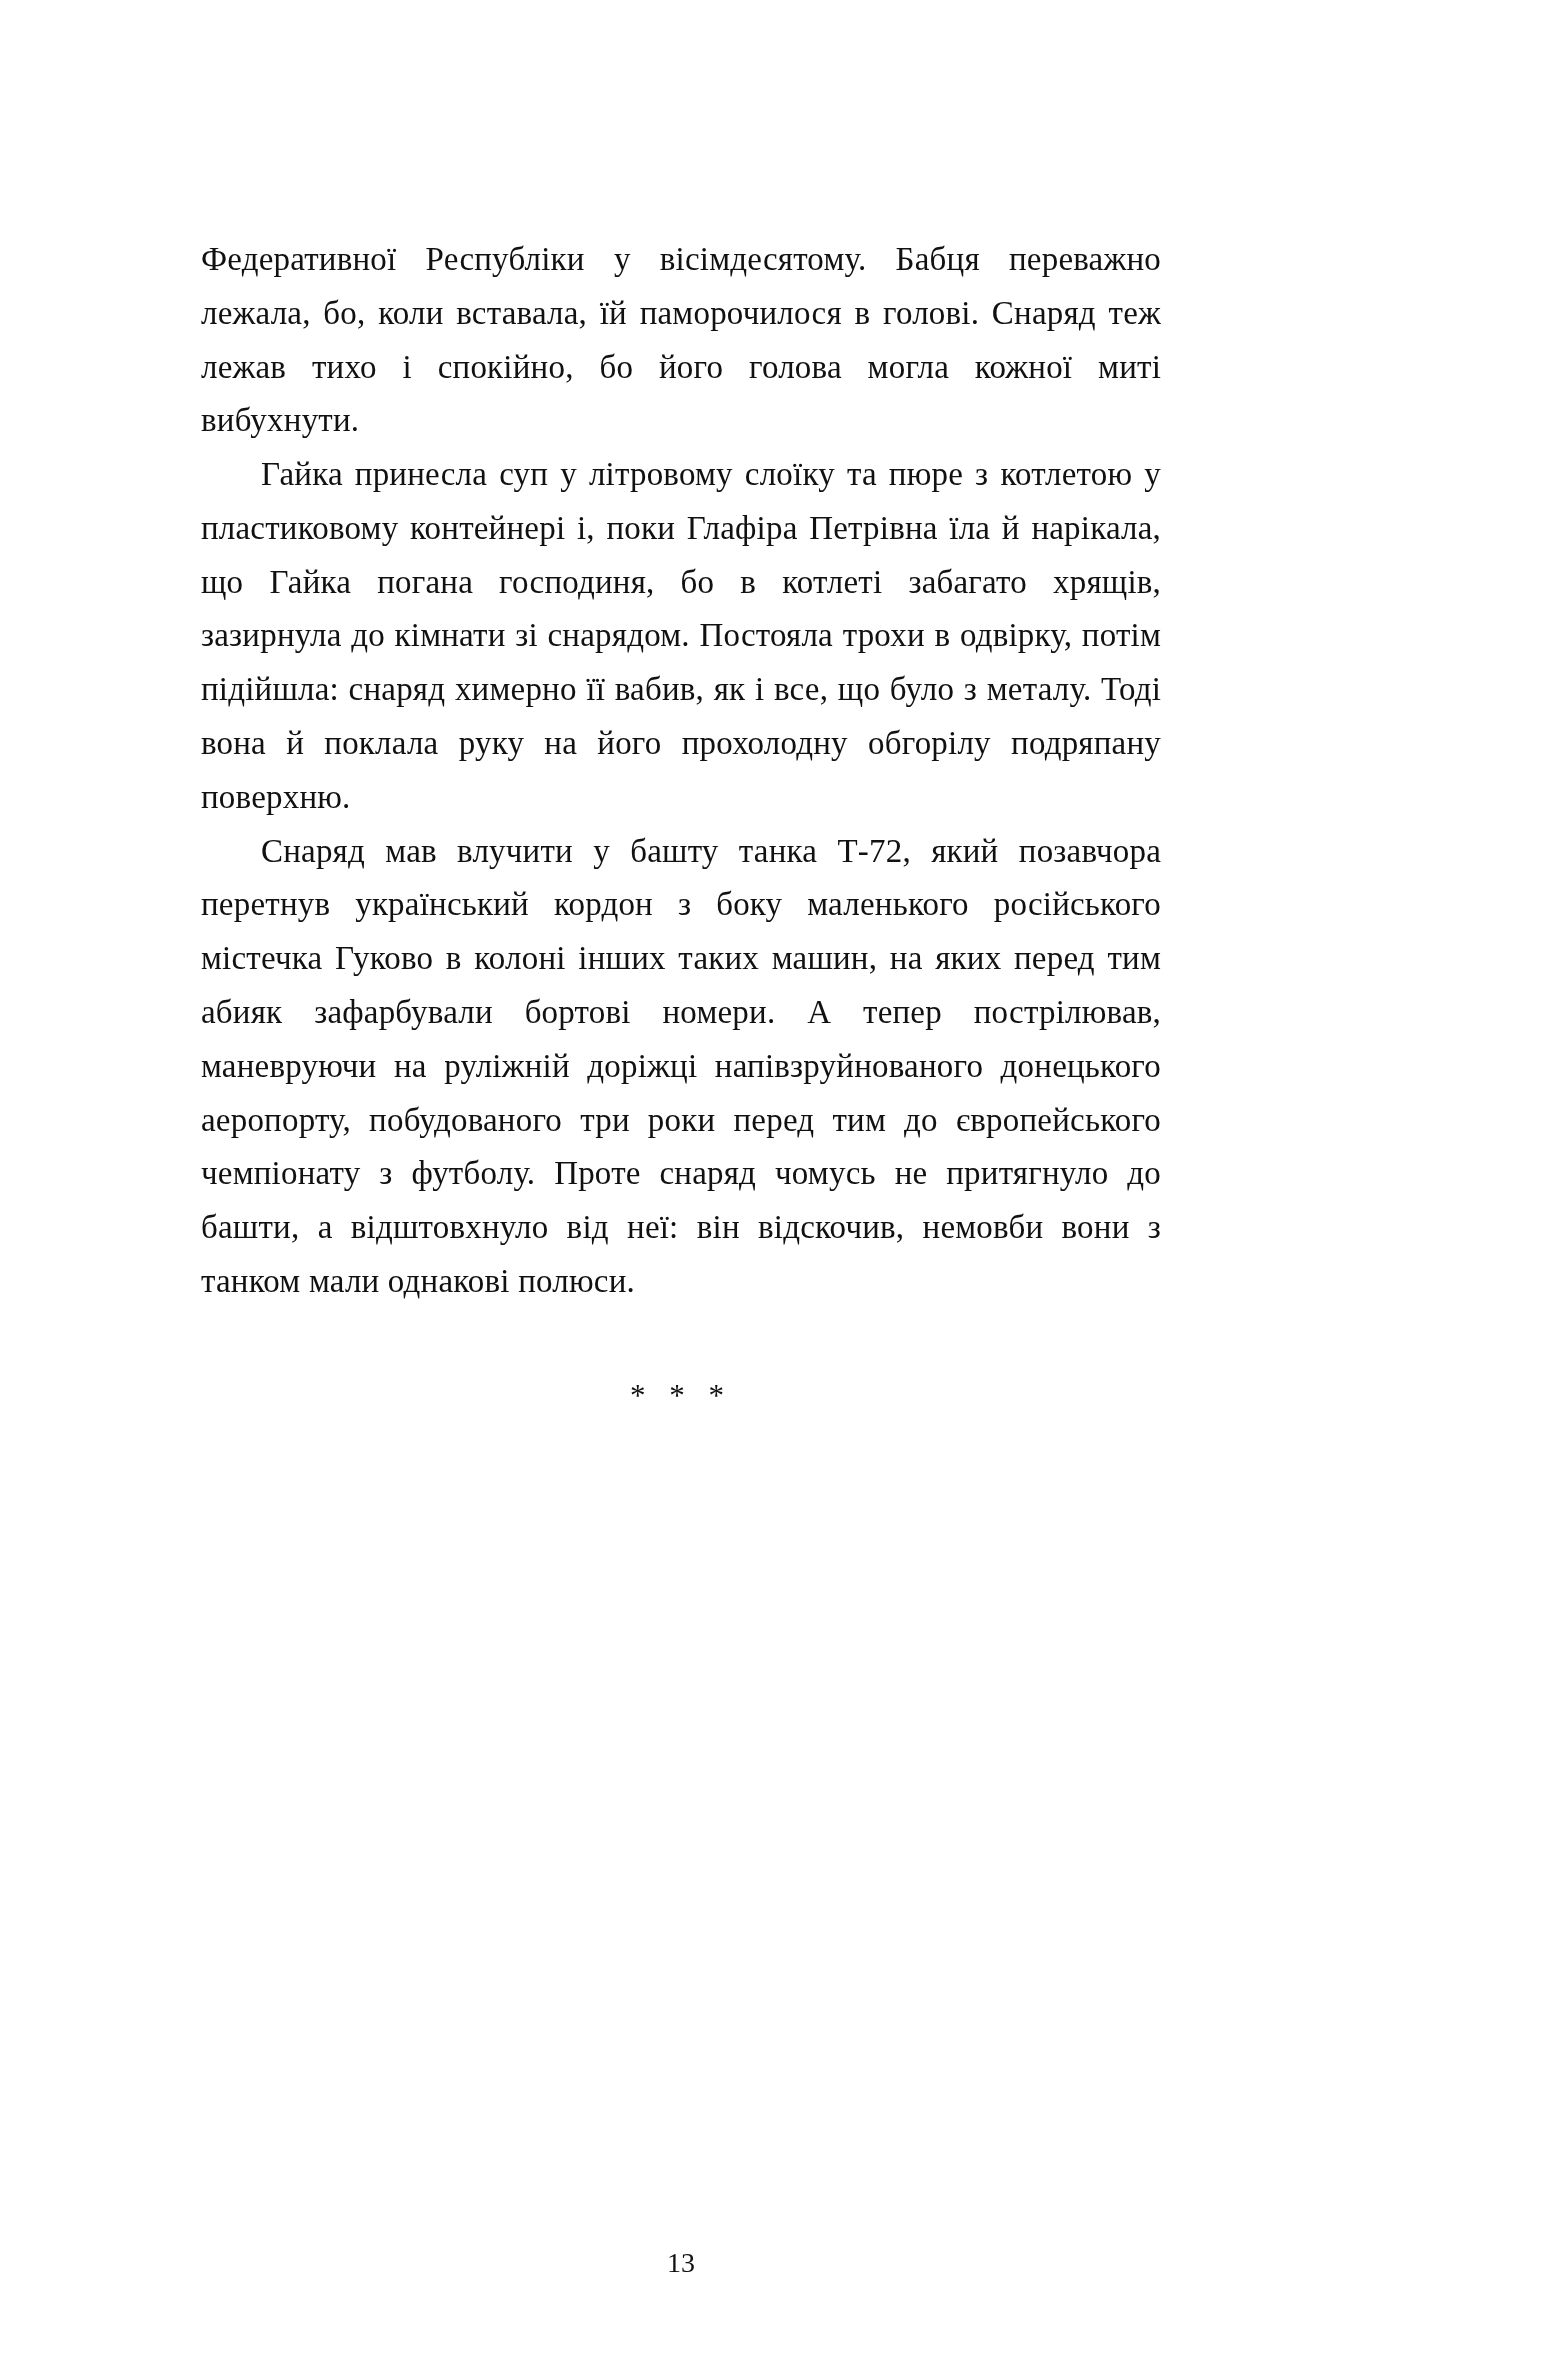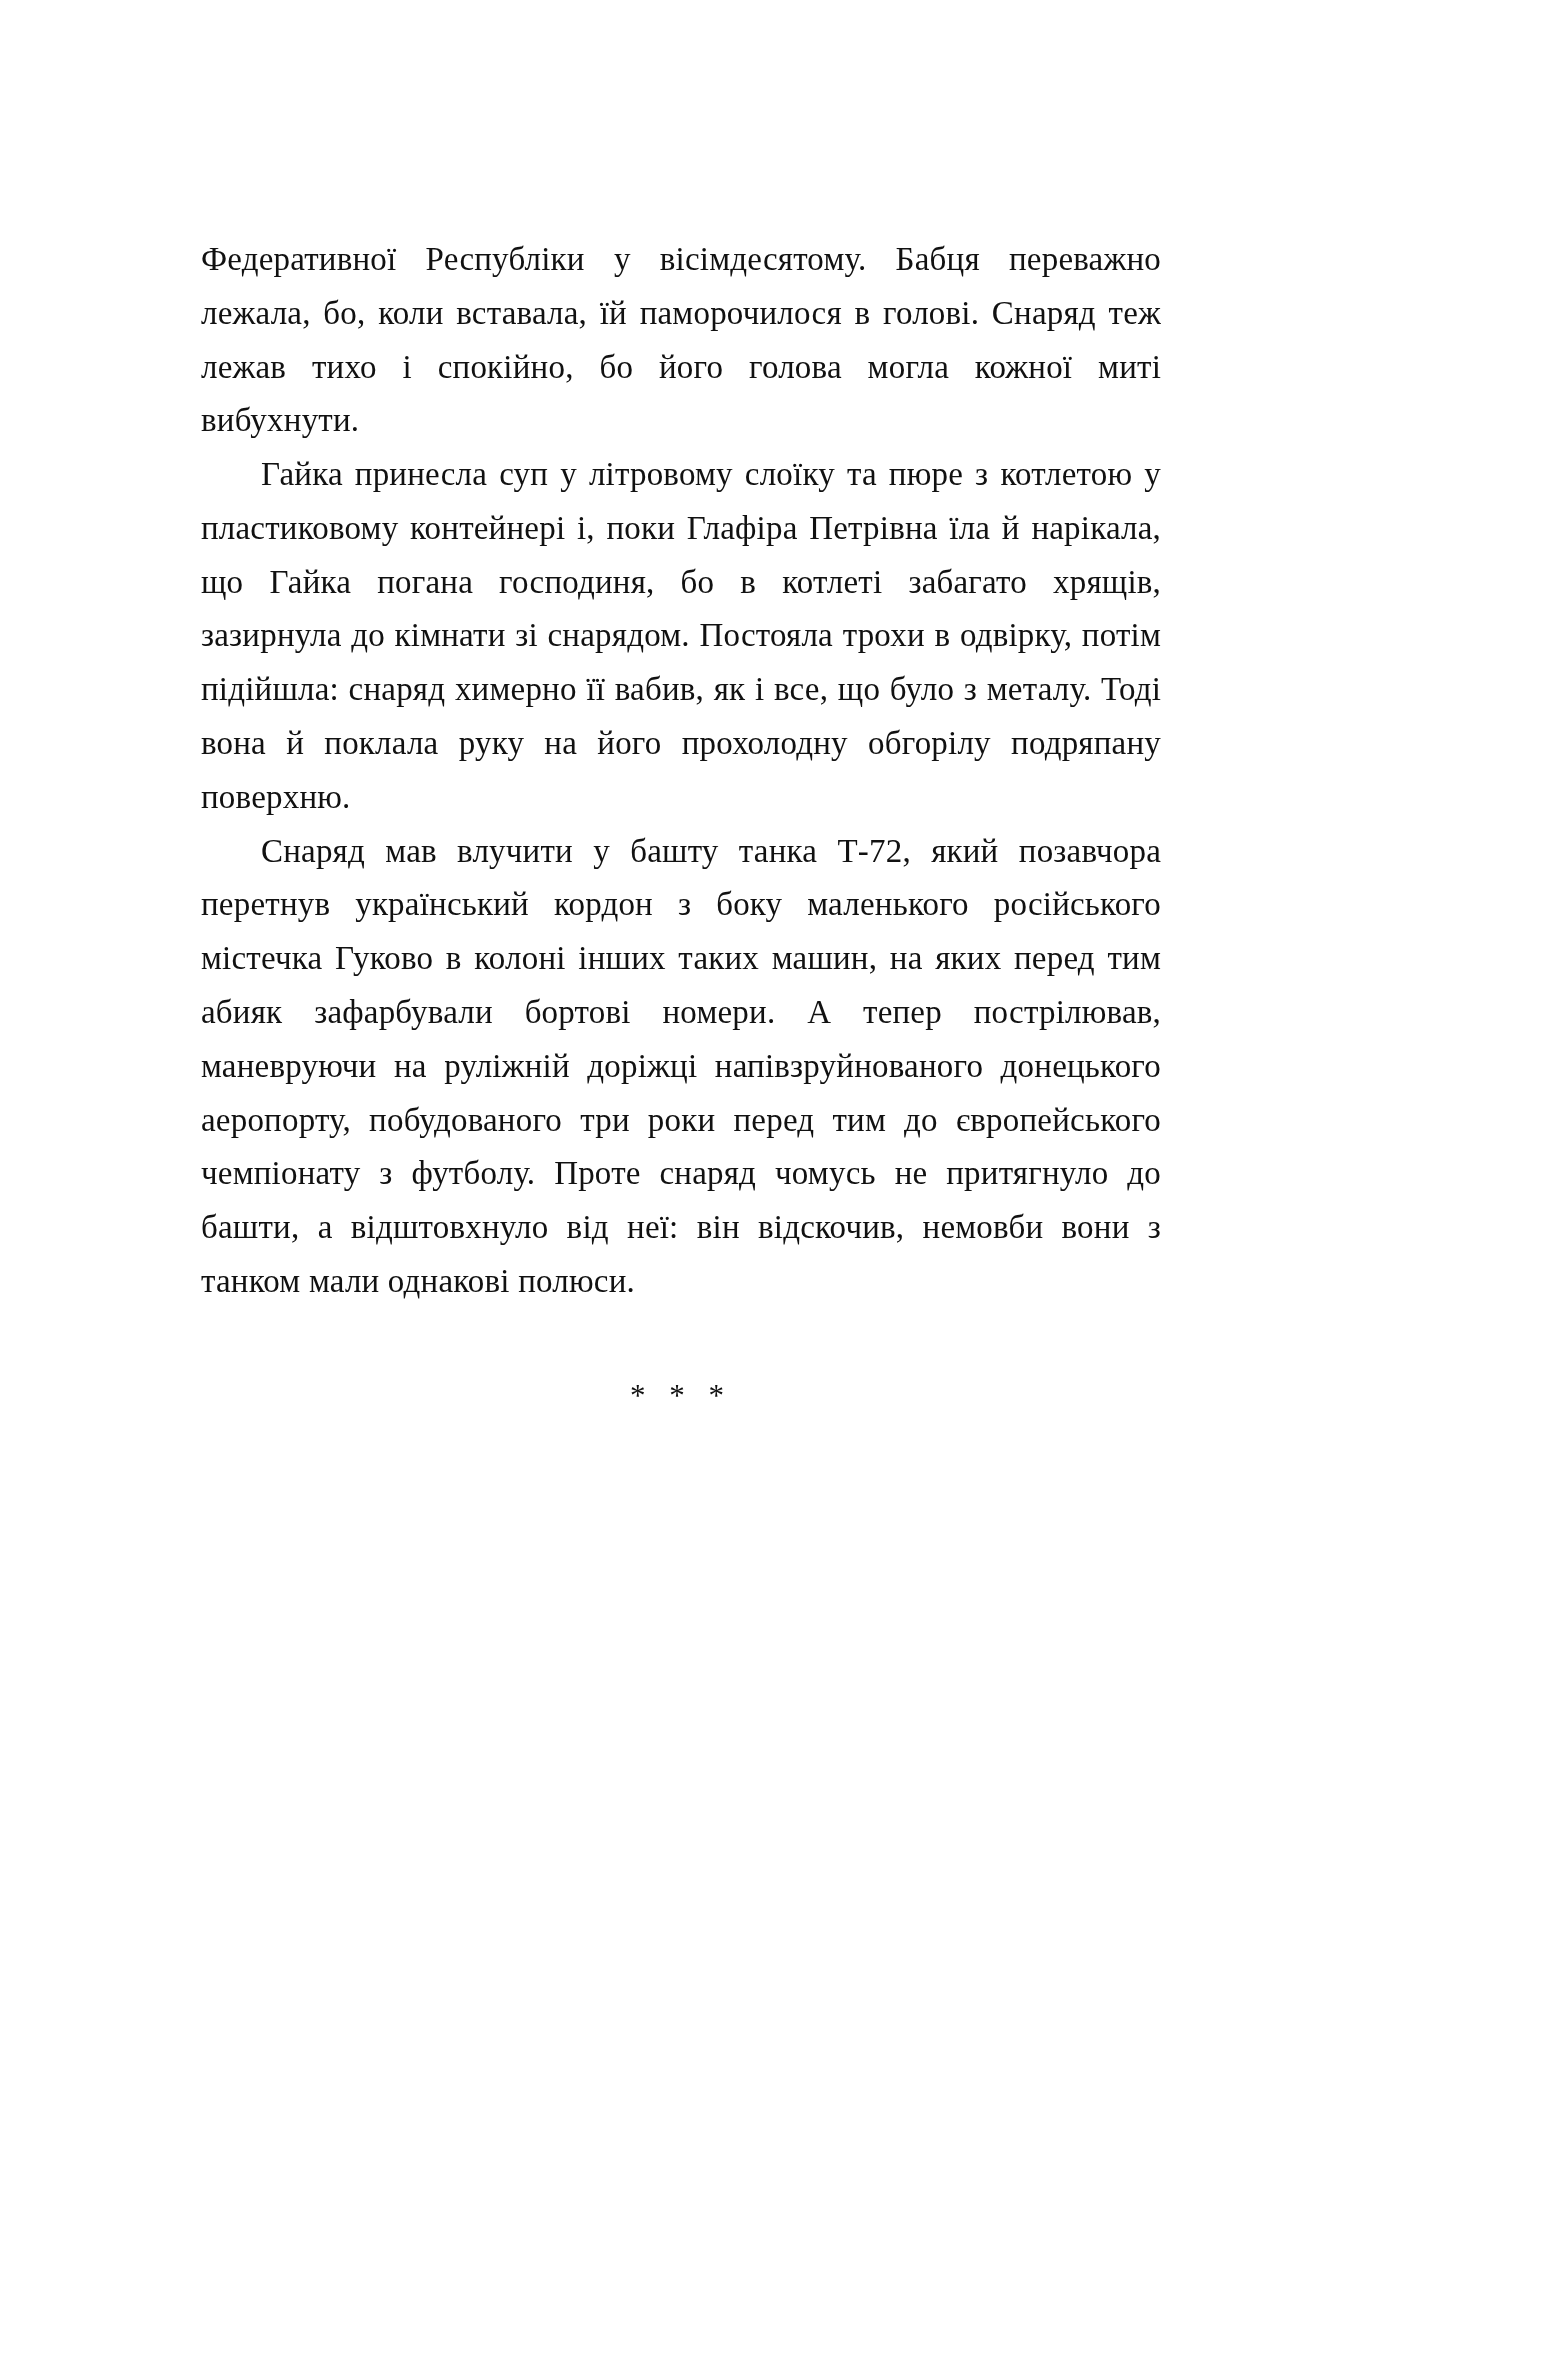--- a/index.html
+++ b/index.html
@@ -62,15 +62,16 @@
 
   <div class="body-text">
     <p class="no-indent">Федеративної Республіки у вісімдесятому. Бабця переважно лежала, бо, коли вставала, їй паморочилося в голові. Снаряд теж лежав тихо і спокійно, бо його голова могла кожної миті вибухнути.</p>
     <p>Гайка принесла суп у літровому слоїку та пюре з котлетою у пластиковому контейнері і, поки Глафіра Петрівна їла й нарікала, що Гайка погана господиня, бо в котлеті забагато хрящів, зазирнула до кімнати зі снарядом. Постояла трохи в одвірку, потім підійшла: снаряд химерно її вабив, як і все, що було з металу. Тоді вона й поклала руку на його прохолодну обгорілу подряпану поверхню.</p>
     <p>Снаряд мав влучити у башту танка Т-72, який позавчора перетнув український кордон з боку маленького російського містечка Гуково в колоні інших таких машин, на яких перед тим абияк зафарбували бортові номери. А тепер пострілював, маневруючи на руліжній доріжці напівзруйнованого донецького аеропорту, побудованого три роки перед тим до європейського чемпіонату з футболу. Проте снаряд чомусь не притягнуло до башти, а відштовхнуло від неї: він відскочив, немовби вони з танком мали однакові полюси.</p>
   </div>
 
   <div class="scene-break">* * *</div>
 
 
+  <div class="folio">13</div>
 
 </div>
 
 
 </body></html>

